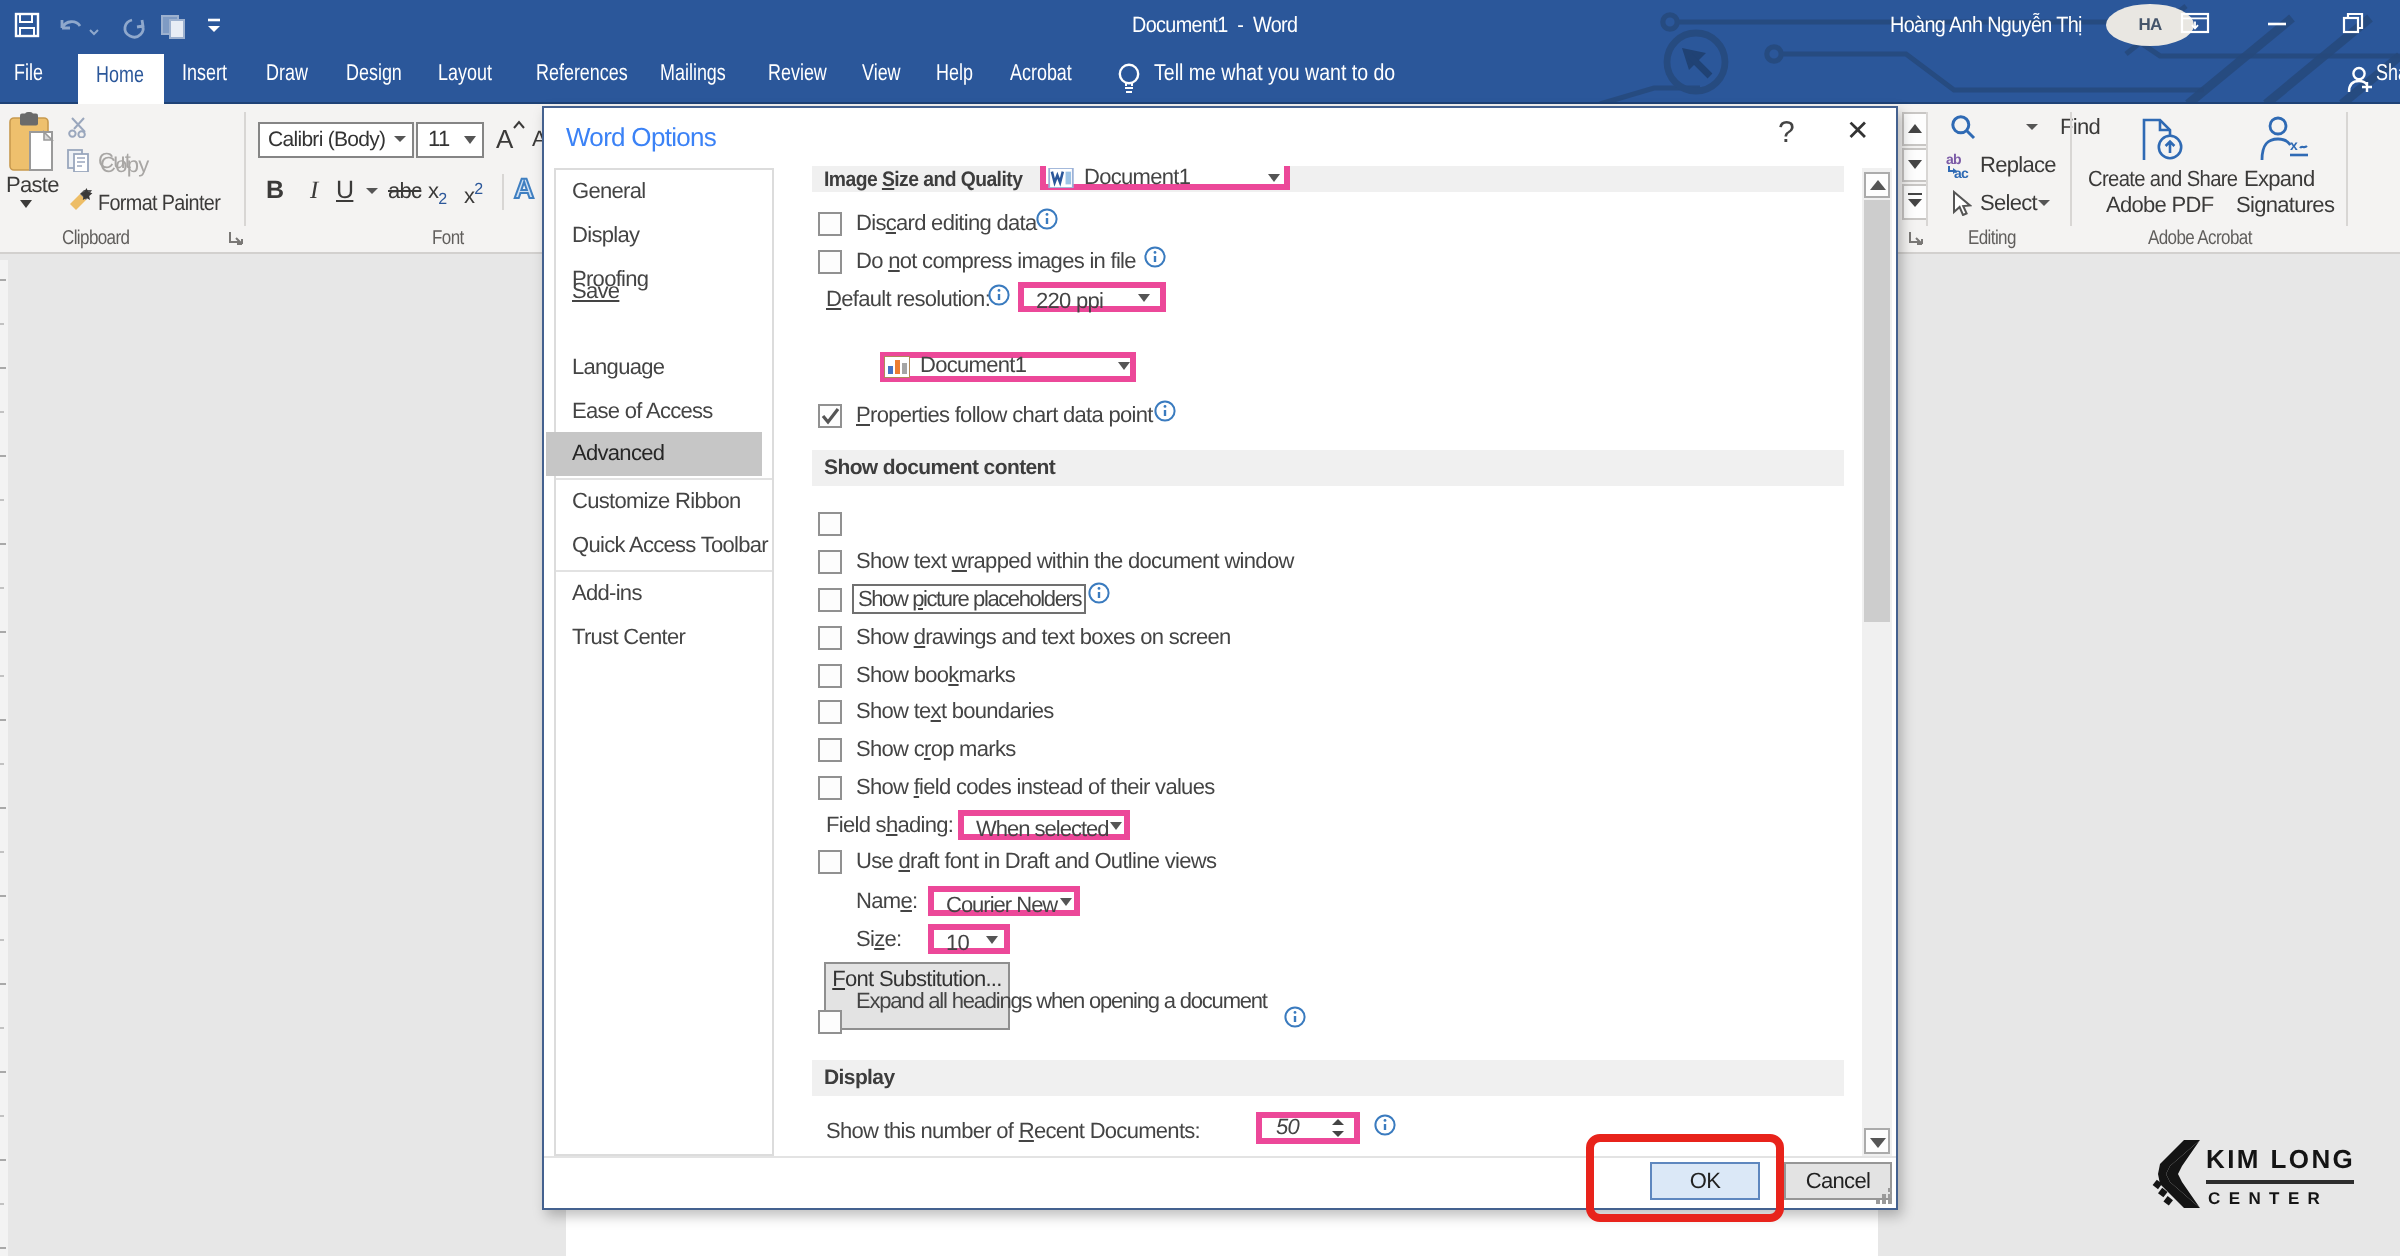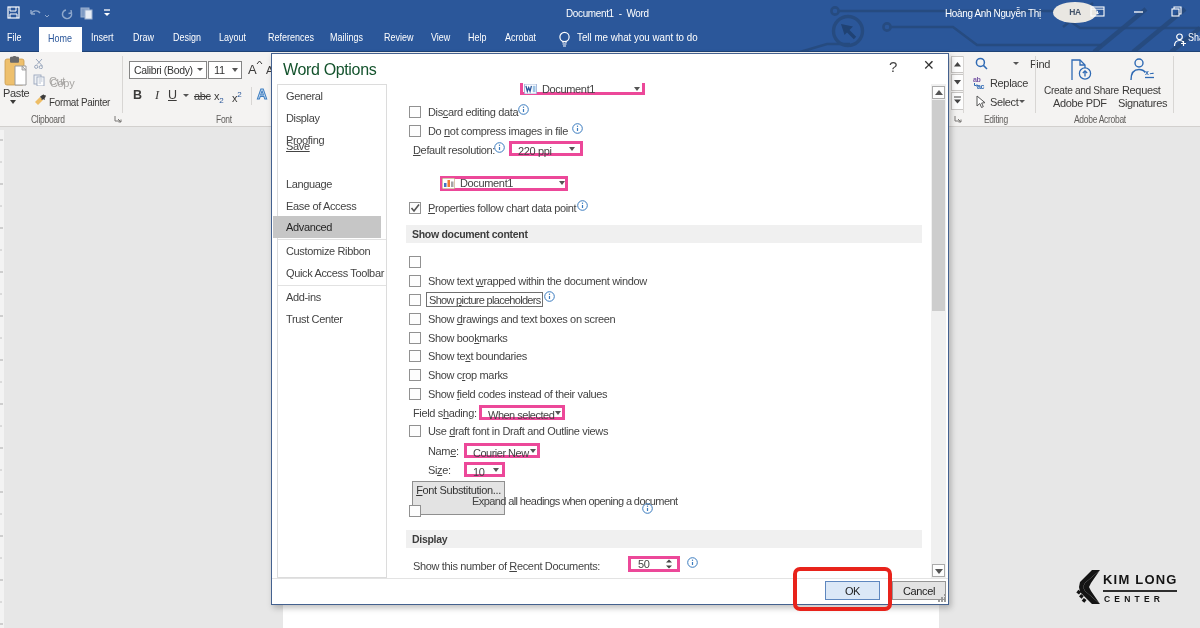--- a/index.html
+++ b/index.html
@@ -239,21 +239,21 @@
 <div class="rtext abs" style="left:1053px;top:97px;">Adobe PDF</div>
 <svg class="abs" style="left:1130px;top:58px;z-index:6;" width="25" height="23" viewBox="0 0 25 23">
  <g stroke="#2f6ab4" stroke-width="1.4" fill="none">
   <circle cx="9" cy="5" r="4"></circle>
   <path d="M1 22 C1 13.5 4.5 11.5 9 11.5 C11.5 11.5 13.8 12.3 15.2 14.5"></path>
  </g>
  <text x="15" y="17" font-size="7" fill="#2f6ab4" font-weight="bold">x</text>
  <path d="M20 16 C21 14.5 22 16.5 23.5 15" stroke="#2f6ab4" stroke-width="1.1" fill="none"></path>
  <path d="M15 19.5 H24" stroke="#2f6ab4" stroke-width="1.3"></path>
 </svg>
-<div class="rtext abs" style="left:1122px;top:84px;">Request</div>
+<div class="rtext abs" style="left:1122px;top:84px;">Expand</div>
 <div class="rtext abs" style="left:1118px;top:97px;">Signatures</div>
 <div class="rlabel abs" style="left:1074px;top:114px;">Adobe Acrobat</div>
 <div class="rdiv" style="left:1173px;top:56px;height:57px;"></div>
 <div class="abs" id="docarea"></div>
 <div class="abs" id="page"></div>
 <svg class="abs" style="left:0;top:130px;z-index:2;" width="6" height="498" viewBox="0 0 6 498">
  <rect x="0" y="0" width="4" height="498" fill="#f3f3f3"></rect>
  <g stroke="#a9a9a9" stroke-width="1">
   <path d="M0 10 H3 M0 54 H3 M0 98 H3 M0 142 H3 M0 186 H3 M0 230 H3 M0 274 H3 M0 318 H3 M0 362 H3 M0 406 H3 M0 450 H3 M0 494 H3"></path>
   <path d="M0 32 H2 M0 76 H2 M0 120 H2 M0 164 H2 M0 208 H2 M0 252 H2 M0 296 H2 M0 340 H2 M0 384 H2 M0 428 H2 M0 472 H2" stroke="#c2c2c2"></path>
@@ -268,39 +268,40 @@
    <rect x="2" y="21.5" width="3.4" height="3.4" transform="rotate(38 3.7 23.2)"></rect>
    <rect x="4.7" y="25.6" width="3.4" height="3.4" transform="rotate(38 6.4 27.3)"></rect>
    <rect x="7.4" y="29.7" width="3.4" height="3.4" transform="rotate(38 9.1 31.4)"></rect>
   </g>
  </svg>
  <div style="position:absolute;left:28px;top:3px;font-size:13px;font-weight:bold;letter-spacing:1.2px;color:#141414;">KIM LONG</div>
  <div style="position:absolute;left:28px;top:21px;width:74px;height:2px;background:#2e2e2e;"></div>
  <div style="position:absolute;left:29px;top:25px;font-size:8.5px;font-weight:bold;letter-spacing:4.2px;color:#141414;">CENTER</div>
 </div>
 <div class="abs" id="dialog">
- <div class="abs" style="left:11px;top:7px;font-size:16px;color:#14532d;">Word Options</div>
+ <div class="abs" style="left:11px;top:7px;font-size:13px;color:#3b82f6;">Word Options</div>
  <div class="abs" style="left:617px;top:4px;font-size:15px;color:#444;">?</div>
  <div class="abs" style="left:651px;top:3px;font-size:14px;color:#333;">✕</div>
 
  <div class="abs" style="left:5px;top:30px;width:110px;height:494px;border:1px solid #dcdcdc;background:#fff;"></div>
  <div class="navitem" style="top:31px;">General</div>
  <div class="navitem" style="top:53px;">Display</div>
  <div class="navitem" style="top:75px;">Proofing</div>
  <div class="navitem" style="top:81px;text-decoration:underline;">Save</div>
  <div class="navitem" style="top:119px;">Language</div>
  <div class="navitem" style="top:141px;">Ease of Access</div>
  <div class="navitem" style="top:162px;background:#c6c6c6;color:#262626;width:108px;">Advanced</div>
  <div class="abs" style="left:6px;top:185px;width:108px;height:1px;background:#e2e2e2;"></div>
  <div class="navitem" style="top:186px;">Customize Ribbon</div>
  <div class="navitem" style="top:208px;">Quick Access Toolbar</div>
  <div class="abs" style="left:6px;top:231px;width:108px;height:1px;background:#e2e2e2;"></div>
  <div class="navitem" style="top:232px;">Add-ins</div>
  <div class="navitem" style="top:254px;">Trust Center</div>
 
+ <div class="dhead abs" style="left:134px;top:29px;width:516px;height:13px;line-height:14px;padding-left:6px;"><span style="display:inline-block;transform:scaleX(0.92);transform-origin:0 50%;">Image <u>S</u>ize and Quality</span></div>
  <div class="abs dcombo" style="left:248px;top:29px;width:125px;height:12px;border-top:none;"></div>
  <svg class="abs" style="left:252px;top:30px;" width="13" height="10" viewBox="0 0 13 11">
       <rect x="0" y="0" width="13" height="11" fill="#fff" stroke="#9cb2d8"></rect>
       <path d="M1.5 2 L3 8 L4.5 4 L6 8 L7.5 2" stroke="#2b579a" stroke-width="1.4" fill="none"></path>
       <rect x="9" y="2" width="3" height="7" fill="#9cc3e5"></rect>
     </svg>
  <div class="dtext abs" style="left:270px;top:29px;">Document1</div>
  <div class="caret" style="left:362px;top:33px;"></div>
  <div class="cb abs" style="left:137px;top:52px;"></div>
  <div class="dtext abs" style="left:156px;top:52px;">Dis<u>c</u>ard editing data</div>
@@ -371,30 +372,30 @@
  <div class="cb abs" style="left:137px;top:371px;"></div>
  <div class="dtext abs" style="left:156px;top:371px;">Use <u>d</u>raft font in Draft and Outline views</div>
  <div class="dtext abs" style="left:156px;top:391px;">Nam<u>e</u>:</div>
  <div class="abs dcombo" style="left:192px;top:389px;width:76px;height:15px;line-height:14px;padding-left:6px;letter-spacing:-0.5px;">Courier New</div>
  <div class="caret" style="left:258px;top:395px;"></div>
  <div class="dtext abs" style="left:156px;top:410px;">Si<u>z</u>e:</div>
  <div class="abs dcombo" style="left:192px;top:408px;width:41px;height:15px;line-height:14px;padding-left:6px;">10</div>
  <div class="caret" style="left:221px;top:414px;"></div>
  <div class="abs" style="left:140px;top:427px;width:93px;height:34px;background:#e3e3e3;border:1px solid #8f8f8f;font-size:11px;color:#333;text-align:center;line-height:17px;white-space:nowrap;"><u>F</u>ont Substitution...</div>
  <div class="cb abs" style="left:137px;top:451px;"></div>
- <div class="dtext abs" style="left:156px;top:441px;letter-spacing:-0.6px;margin-left:44px;">Expand all headings when opening a document</div>
+ <div class="dtext abs" style="left:156px;top:441px;letter-spacing:-0.6px;">Expand all headings when opening a document</div>
  <svg class="abs info" style="left:370px;top:449px;" width="11" height="11" viewBox="0 0 11 11">
       <circle cx="5.5" cy="5.5" r="4.8" stroke="#3a7bbf" fill="none" stroke-width="1"></circle>
       <path d="M5.5 5 V8" stroke="#3a7bbf" stroke-width="1.2"></path>
       <circle cx="5.5" cy="3.2" r="0.7" fill="#3a7bbf"></circle>
     </svg>
  <div class="dhead abs" style="left:134px;top:476px;width:516px;height:18px;line-height:18px;padding-left:6px;">Display</div>
  <div class="dtext abs" style="left:141px;top:506px;">Show this number of <u>R</u>ecent Documents:</div>
  <div class="abs dcombo" style="left:356px;top:502px;width:52px;height:16px;"></div>
- <div class="dtext abs" style="left:366px;top:504px;">50</div>
+ <div class="dtext abs" style="left:366px;top:504px;font-style:italic;">50</div>
  <svg class="abs" style="left:392px;top:504px;" width="10" height="12" viewBox="0 0 10 12">
       <path d="M2 4.5 L5 1.5 L8 4.5 Z" fill="#444"></path>
       <path d="M2 7.5 L5 10.5 L8 7.5 Z" fill="#444"></path>
     </svg>
  <svg class="abs info" style="left:415px;top:503px;" width="11" height="11" viewBox="0 0 11 11">
       <circle cx="5.5" cy="5.5" r="4.8" stroke="#3a7bbf" fill="none" stroke-width="1"></circle>
       <path d="M5.5 5 V8" stroke="#3a7bbf" stroke-width="1.2"></path>
       <circle cx="5.5" cy="3.2" r="0.7" fill="#3a7bbf"></circle>
     </svg>
 

